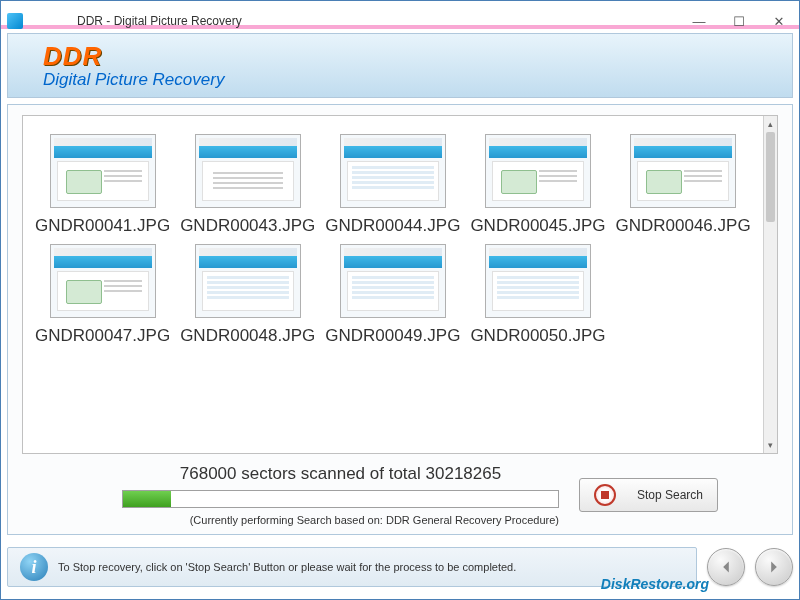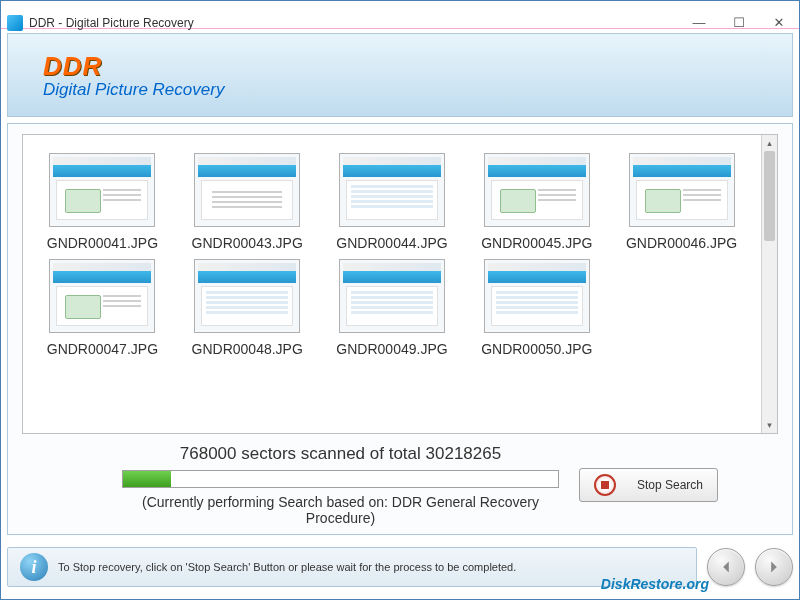--- a/index.html
+++ b/index.html
@@ -1,49 +1,49 @@
 <!DOCTYPE html>
 <html><head>
 <meta charset="utf-8">
 <style>
 * { box-sizing: border-box; margin: 0; padding: 0; }
 body { font-family: "Segoe UI", Tahoma, sans-serif; background: #3a3a3a; width: 800px; height: 600px; overflow: hidden; font-size: 12px; }
 .window { width: 800px; height: 600px; background: #fff; border: 1px solid #4a7fb5; display: flex; flex-direction: column; }
-.titlebar { height: 28px; background: #fff; border-bottom: 1px solid #f9a8d4; display: flex; align-items: center; padding: 16px 0 0 6px; }
+.titlebar { height: 28px; background: #fff; border-bottom: 4px solid #f9a8d4; display: flex; align-items: center; padding: 16px 0 0 6px; gap: 48px; }
 .titlebar-icon { width: 16px; height: 16px; background: linear-gradient(135deg, #4fc3f7, #0288d1); border-radius: 2px; margin-right: 6px; }
 .titlebar-text { flex: 1; font-size: 12px; color: #333; }
 .titlebar-buttons { display: flex; }
 .tb-btn { width: 40px; height: 28px; display: flex; align-items: center; justify-content: center; font-size: 13px; color: #555; }
-.header-banner { height: 84px; background: linear-gradient(to bottom, #e8f4fb 0%, #d4e8f5 50%, #c0dcef 100%); border: 1px solid #b0c8dc; margin: 4px 6px 2px 6px; display: flex; flex-direction: column; justify-content: center; padding-left: 35px; position: relative; }
+.header-banner { height: 65px; background: linear-gradient(to bottom, #e8f4fb 0%, #d4e8f5 50%, #c0dcef 100%); border: 1px solid #b0c8dc; margin: 4px 6px 2px 6px; display: flex; flex-direction: column; justify-content: center; padding-left: 35px; position: relative; }
 .ddr-logo { font-size: 26px; font-weight: bold; color: #ff6600; font-style: italic; letter-spacing: 1px; text-shadow: 1px 1px 0 #664400; }
 .app-title { font-size: 17px; color: #0066cc; font-style: italic; font-weight: 500; margin-top: -2px; }
 .content { flex: 1; margin: 4px 6px; border: 1px solid #b0c8dc; background: #fbfcfd; padding: 10px 14px 8px 14px; display: flex; flex-direction: column; }
 .thumb-panel { flex: 1; border: 1px solid #c0c0c0; background: #fff; position: relative; display: flex; }
 .thumb-grid { flex: 1; padding: 18px 12px 10px 12px; display: grid; grid-template-columns: repeat(5, 1fr); grid-auto-rows: min-content; gap: 8px 10px; align-content: start; }
 .thumb-item { display: flex; flex-direction: column; align-items: center; }
 .thumb-img { width: 106px; height: 74px; border: 1px solid #b0b0b0; background: #f4f8fb; position: relative; overflow: hidden; }
 .thumb-app { position: absolute; top: 3px; left: 3px; right: 3px; height: 8px; background: linear-gradient(to right, #f0f0f0, #e0e8f0); }
 .thumb-ribbon { position: absolute; top: 11px; left: 3px; right: 3px; height: 12px; background: linear-gradient(to bottom, #3fb8e8, #2798d0); }
 .thumb-body { position: absolute; top: 26px; left: 6px; right: 6px; bottom: 6px; background: #fff; border: 1px solid #e0e0e0; }
 .thumb-card { position: absolute; top: 8px; left: 8px; width: 36px; height: 24px; background: #d4ead4; border: 1px solid #8fbf8f; border-radius: 2px; }
 .thumb-lines { position: absolute; top: 8px; right: 6px; width: 38px; display: flex; flex-direction: column; gap: 3px; }
 .thumb-line { height: 2px; background: #d0d0d0; }
 .thumb-rows { position: absolute; top: 4px; left: 4px; right: 4px; display: flex; flex-direction: column; gap: 2px; }
 .thumb-row { height: 3px; background: #e0ecf5; }
-.thumb-label { font-size: 14px; color: #333; margin-top: 8px; text-align: center; }
+.thumb-label { font-size: 17px; color: #333; margin-top: 8px; text-align: center; }
 .scrollbar { width: 16px; background: #f0f0f0; border-left: 1px solid #d0d0d0; display: flex; flex-direction: column; }
 .sb-arrow { height: 16px; display: flex; align-items: center; justify-content: center; font-size: 9px; color: #666; }
 .sb-track { flex: 1; position: relative; }
 .sb-thumb { position: absolute; left: 2px; right: 2px; top: 0; height: 90px; background: #c8c8c8; border-radius: 2px; }
 .progress-area { margin-top: 10px; display: flex; align-items: center; gap: 20px; padding: 0 60px 0 100px; }
 .progress-col { flex: 1; display: flex; flex-direction: column; gap: 6px; }
 .progress-text { font-size: 17px; color: #333; text-align: center; }
 .progress-bar { height: 18px; border: 1px solid #a0a0a0; background: #fff; position: relative; }
 .progress-fill { position: absolute; left: 0; top: 0; bottom: 0; width: 11%; background: linear-gradient(to bottom, #6fcf4f, #3fa020); }
-.progress-note { font-size: 14px; color: #333; text-align: center; }
+.progress-note { font-size: 11px; color: #333; text-align: right; }
 .stop-btn { display: flex; align-items: center; gap: 21px; padding: 5px 14px; border: 1px solid #a0a0a0; border-radius: 3px; background: linear-gradient(to bottom, #fdfdfd, #e8e8e8); font-size: 12px; color: #333; cursor: pointer; }
 .stop-icon { width: 22px; height: 22px; border-radius: 50%; border: 2px solid #c0392b; display: flex; align-items: center; justify-content: center; background: radial-gradient(circle, #fff 40%, #f5d0d0); }
 .stop-sq { width: 8px; height: 8px; background: #c0392b; }
 .footer { height: 52px; margin: 2px 6px 6px 6px; display: flex; align-items: center; gap: 10px; position: relative; }
 .info-bar { flex: 1; height: 40px; border: 1px solid #b0c8dc; background: linear-gradient(to bottom, #f0f5fa, #e0ebf3); display: flex; align-items: center; padding: 0 12px; gap: 10px; border-radius: 2px; }
 .info-icon { width: 28px; height: 28px; border-radius: 50%; background: radial-gradient(circle at 35% 30%, #8fd4f5, #2a7fb8); display: flex; align-items: center; justify-content: center; color: #fff; font-weight: bold; font-style: italic; font-family: Georgia, serif; font-size: 18px; }
 .info-text { font-size: 11px; color: #333; }
 .website { position: absolute; right: 84px; bottom: 1px; font-size: 14px; font-style: italic; font-weight: bold; color: #117fbb; }
 .nav-btn { width: 38px; height: 38px; border-radius: 50%; background: radial-gradient(circle at 35% 30%, #fafafa, #c8c8c8); border: 1px solid #a0a0a0; display: flex; align-items: center; justify-content: center; color: #777; font-size: 16px; box-shadow: inset 0 1px 2px rgba(255,255,255,0.8), 0 1px 2px rgba(0,0,0,0.2); }
 .nav-btn svg { width: 14px; height: 14px; fill: #888; }

